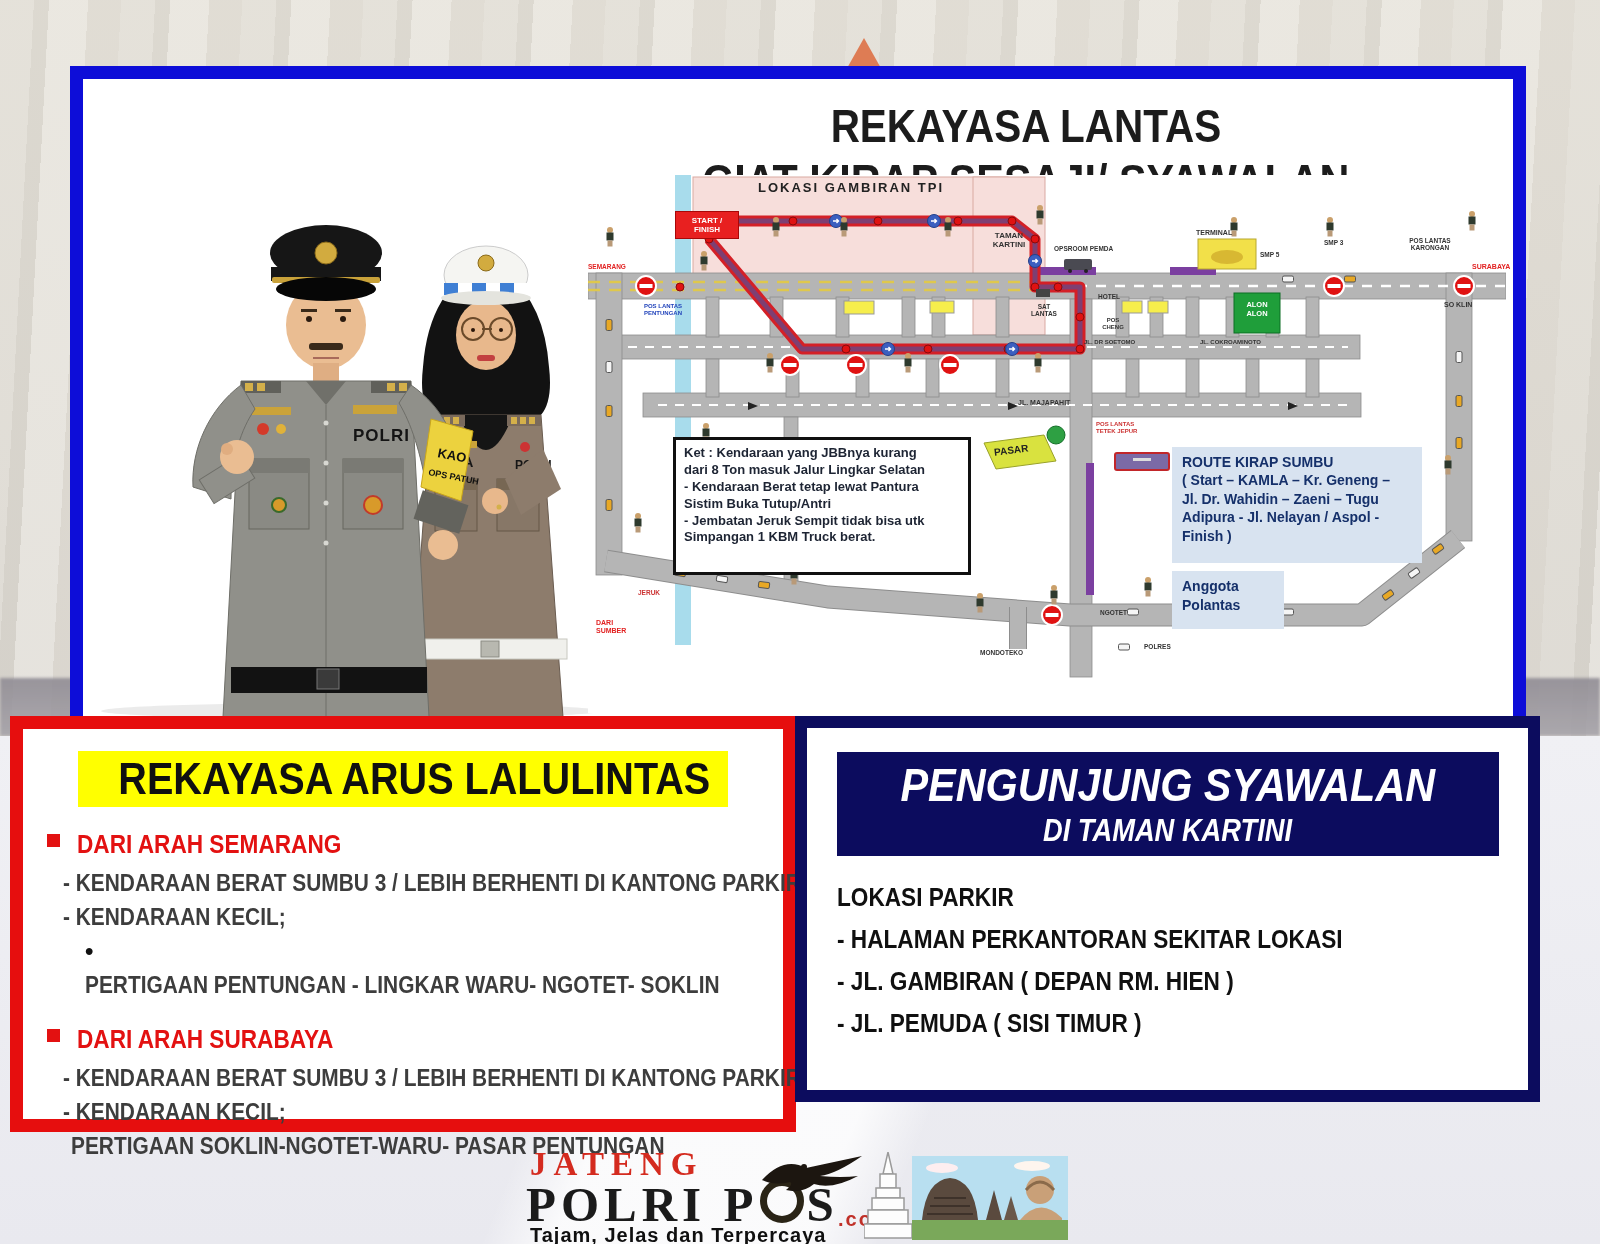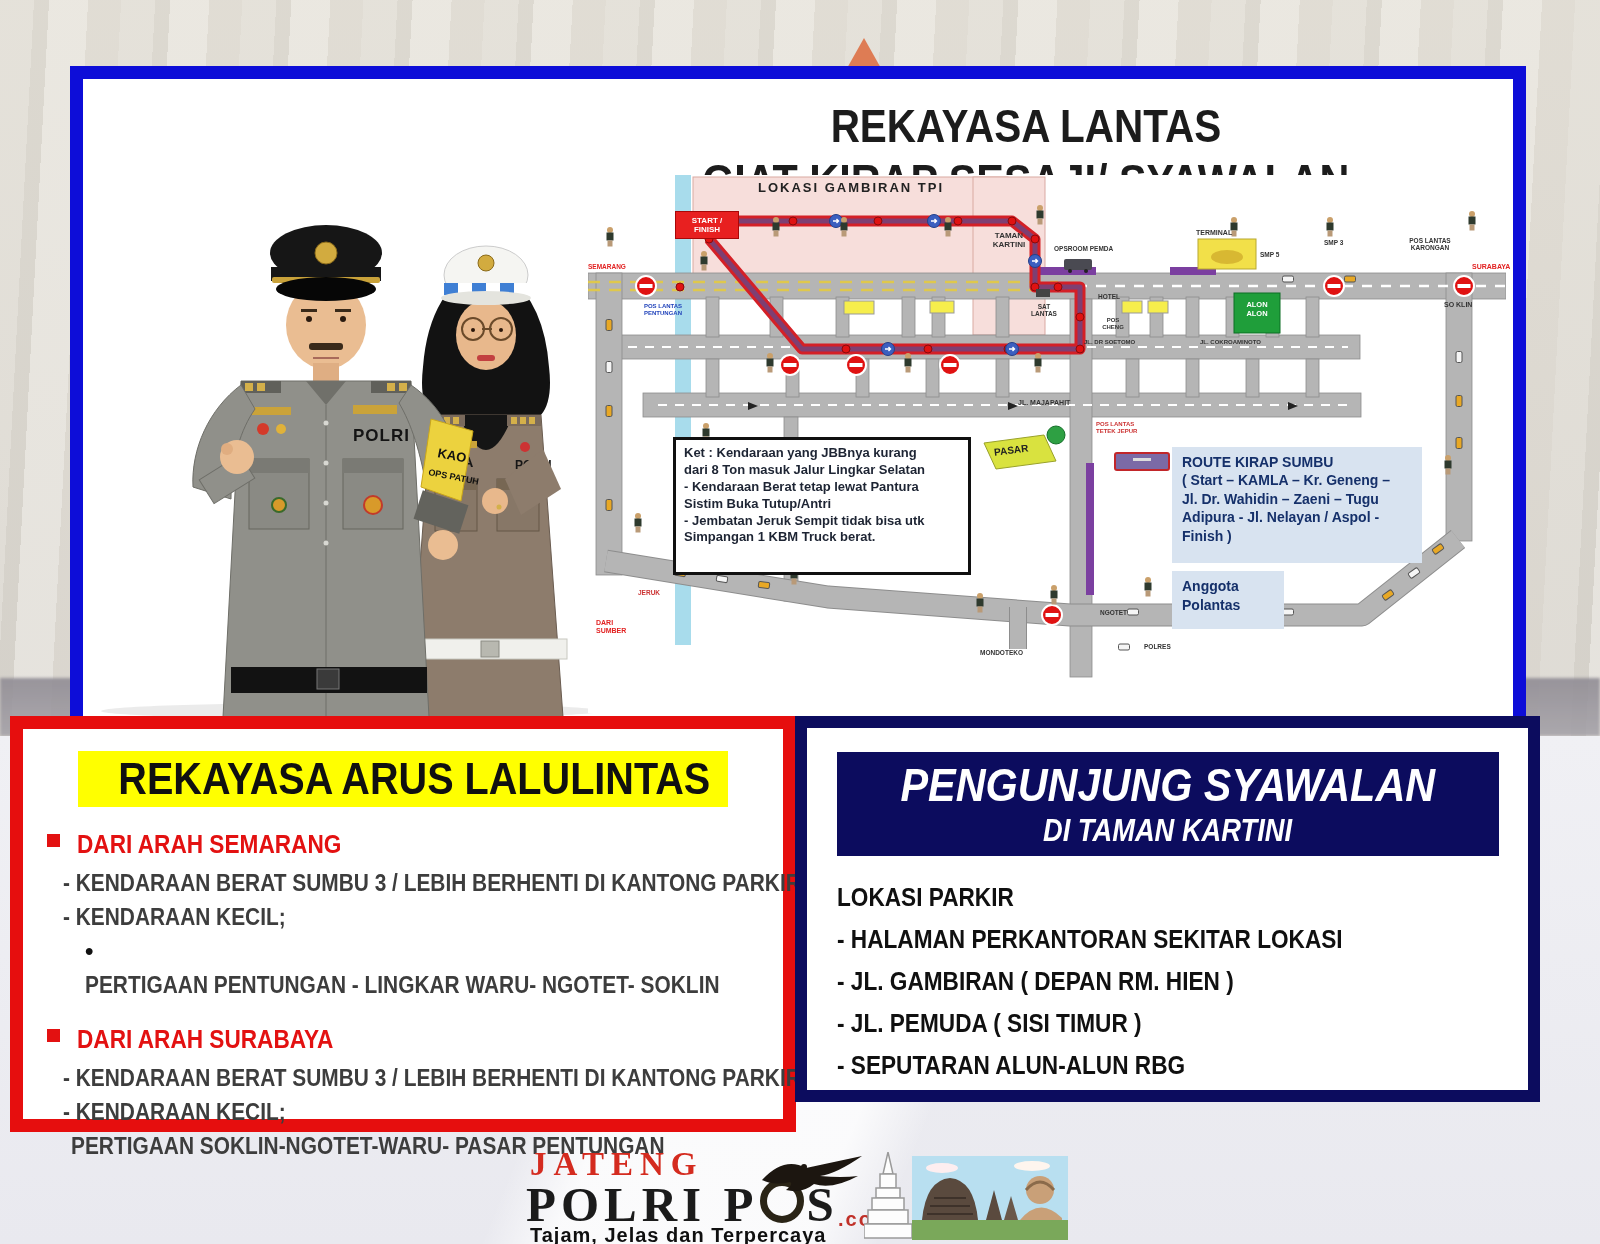--- a/index.html
+++ b/index.html
@@ -448,21 +448,20 @@
   <div class="abs panel-right">
     <div class="nhead">
       <span class="h1"><span class="condc">PENGUNJUNG SYAWALAN</span></span>
       <span class="h2"><span class="condc">DI TAMAN KARTINI</span></span>
     </div>
     <div class="nlist">
       <div><span class="cond">LOKASI PARKIR</span></div>
       <div><span class="cond">- HALAMAN PERKANTORAN SEKITAR LOKASI</span></div>
       <div><span class="cond">- JL. GAMBIRAN ( DEPAN RM. HIEN )</span></div>
       <div><span class="cond">- JL. PEMUDA ( SISI TIMUR )</span></div>
-      <div><span class="cond">- SEPUTARAN ALUN-ALUN RBG</span></div>
     </div>
   </div>
 
   <div class="abs footer">
     <div class="abs jateng">JATENG</div>
     <div class="abs brata">
       <span>POLRI P</span><span class="cuffs"></span><span>S</span>
     </div>
     <div class="abs dotcom">.com</div>
     <div class="abs tagline">Tajam, Jelas dan Terpercaya</div>

